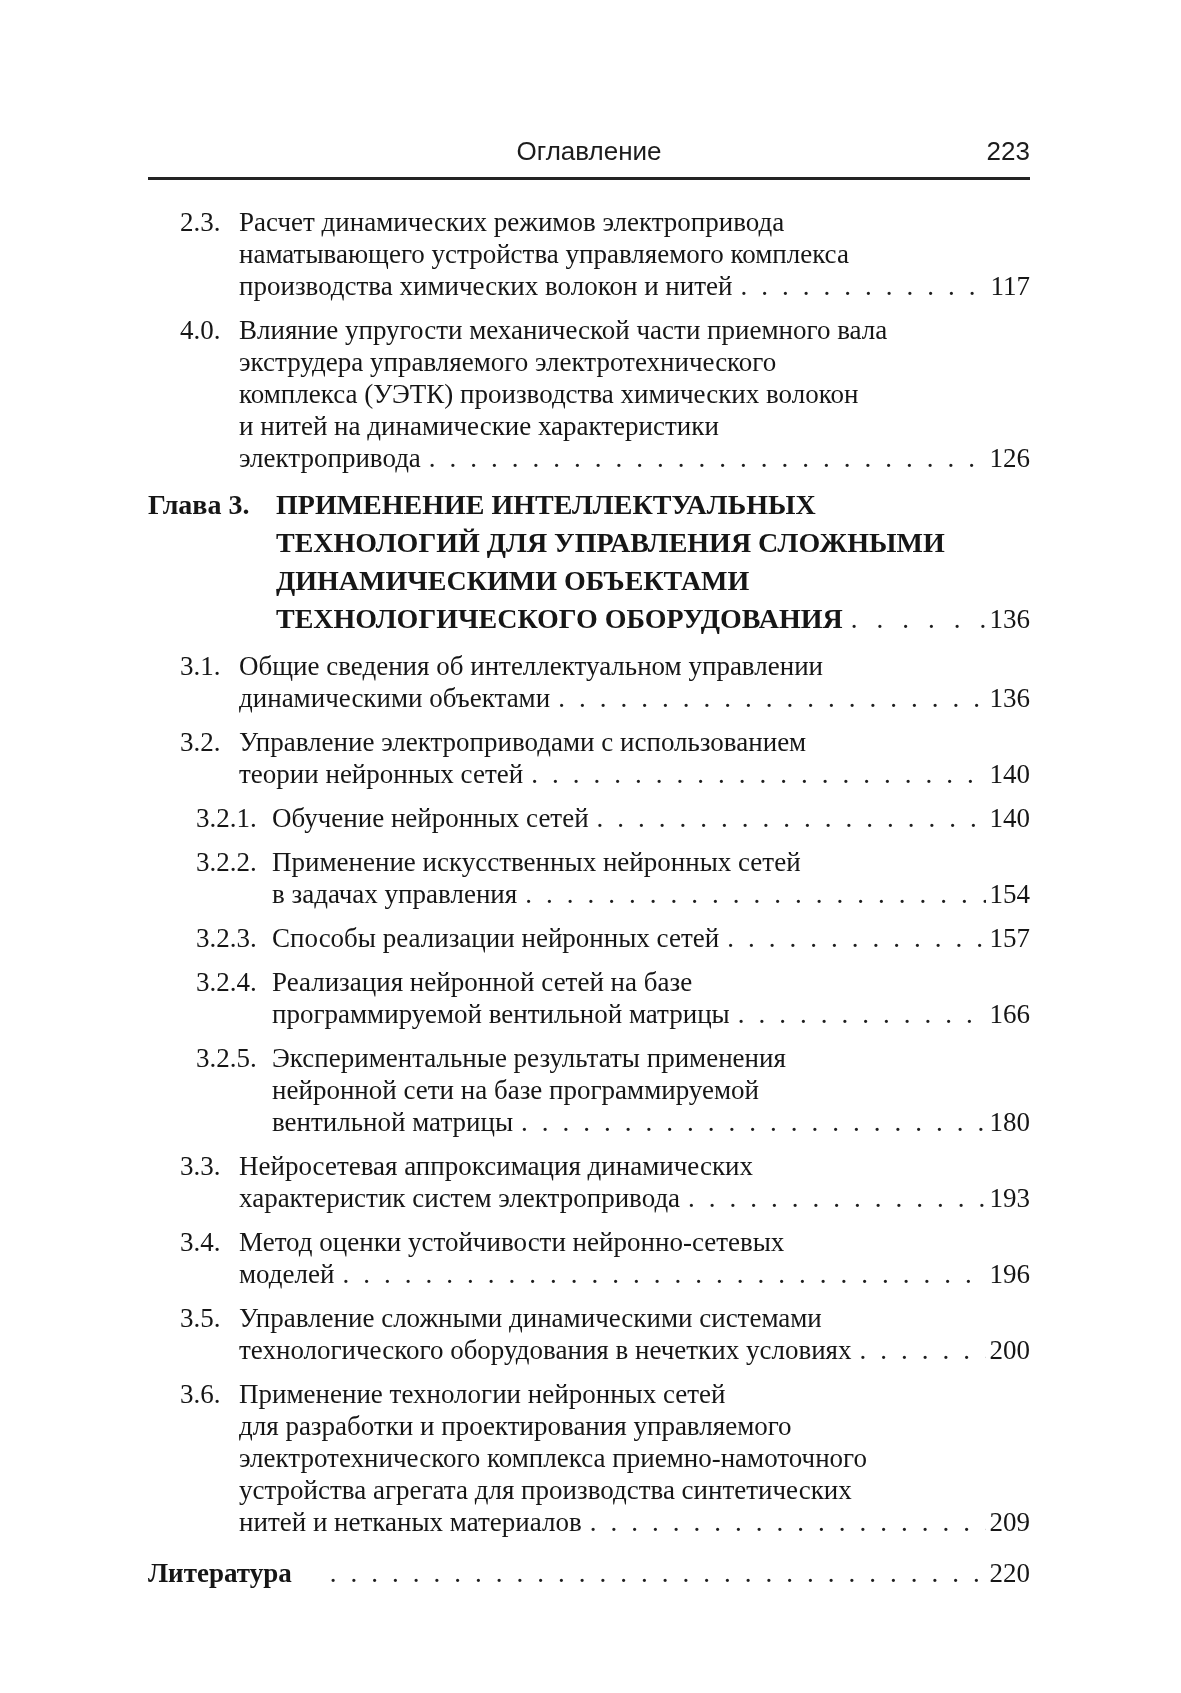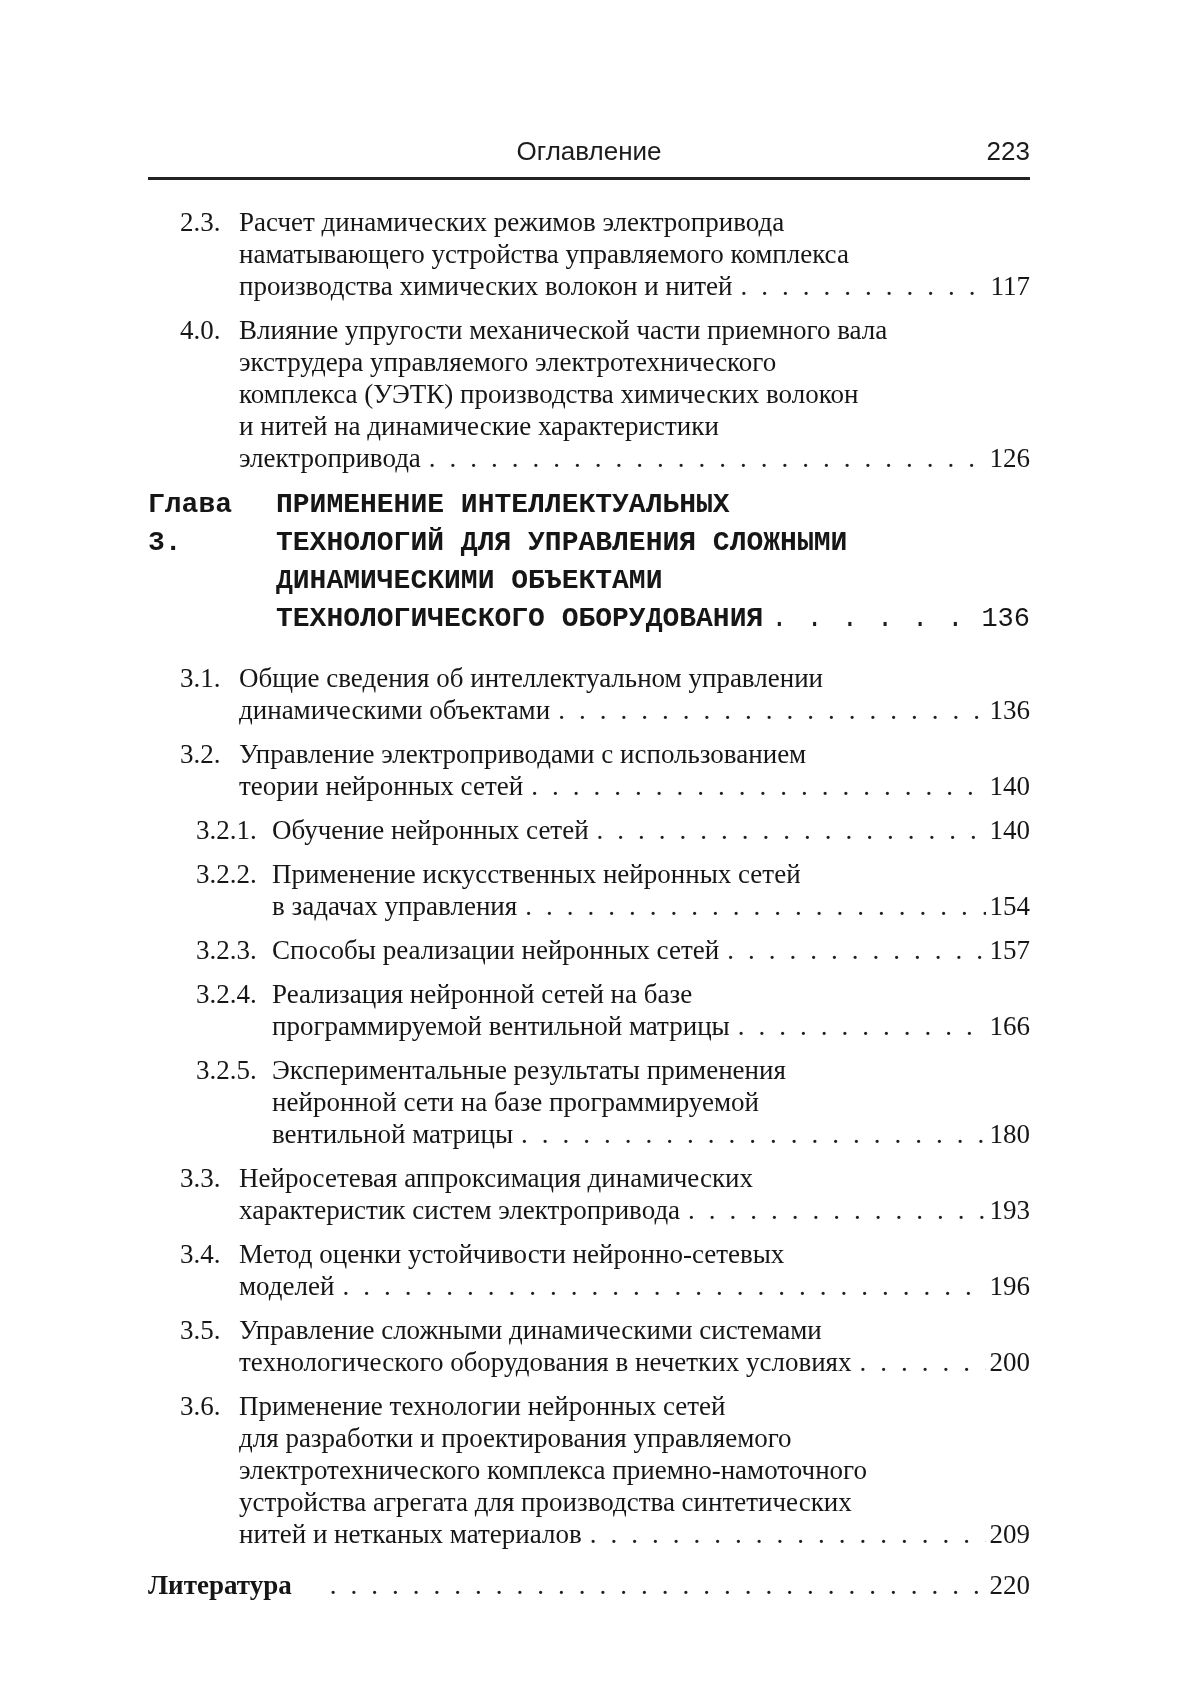--- a/index.html
+++ b/index.html
@@ -27,21 +27,21 @@
     border-top:3px solid #232323;
     margin:11px 0 26px 0;
   }
 
   .toc { font-size:27px; line-height:32px; }
   .entry { display:flex; align-items:flex-start; margin:0 0 12px 0; }
   .entry .num { flex:0 0 auto; }
   .section    > .num { margin-left:32px;  width:59px; }
   .subsection > .num { margin-left:48px; width:76px; }
   .chapter    > .num { width:128px; font-weight:700; font-size:28px; line-height:38px; }
-  .chapter { margin-top:8px; margin-bottom:24px;font-family:Liberation Mono, monospace; }
+  .chapter { margin-top:8px; margin-bottom:12px; }
   .chapter .body { font-weight:700; font-size:28px; line-height:38px; }
   .chapter .dots, .chapter .pagenum { font-weight:400; font-size:27px; }
   .literature { margin-top:19px; }
   .literature > .num { width:auto; margin-right:30px; font-weight:700; }
 
   .body { flex:1 1 auto; min-width:0; }
   .line { display:block; white-space:nowrap; }
   .line.last { display:flex; align-items:flex-start; }
   .line.last .text { flex:0 0 auto; white-space:nowrap; }
   .dots {

